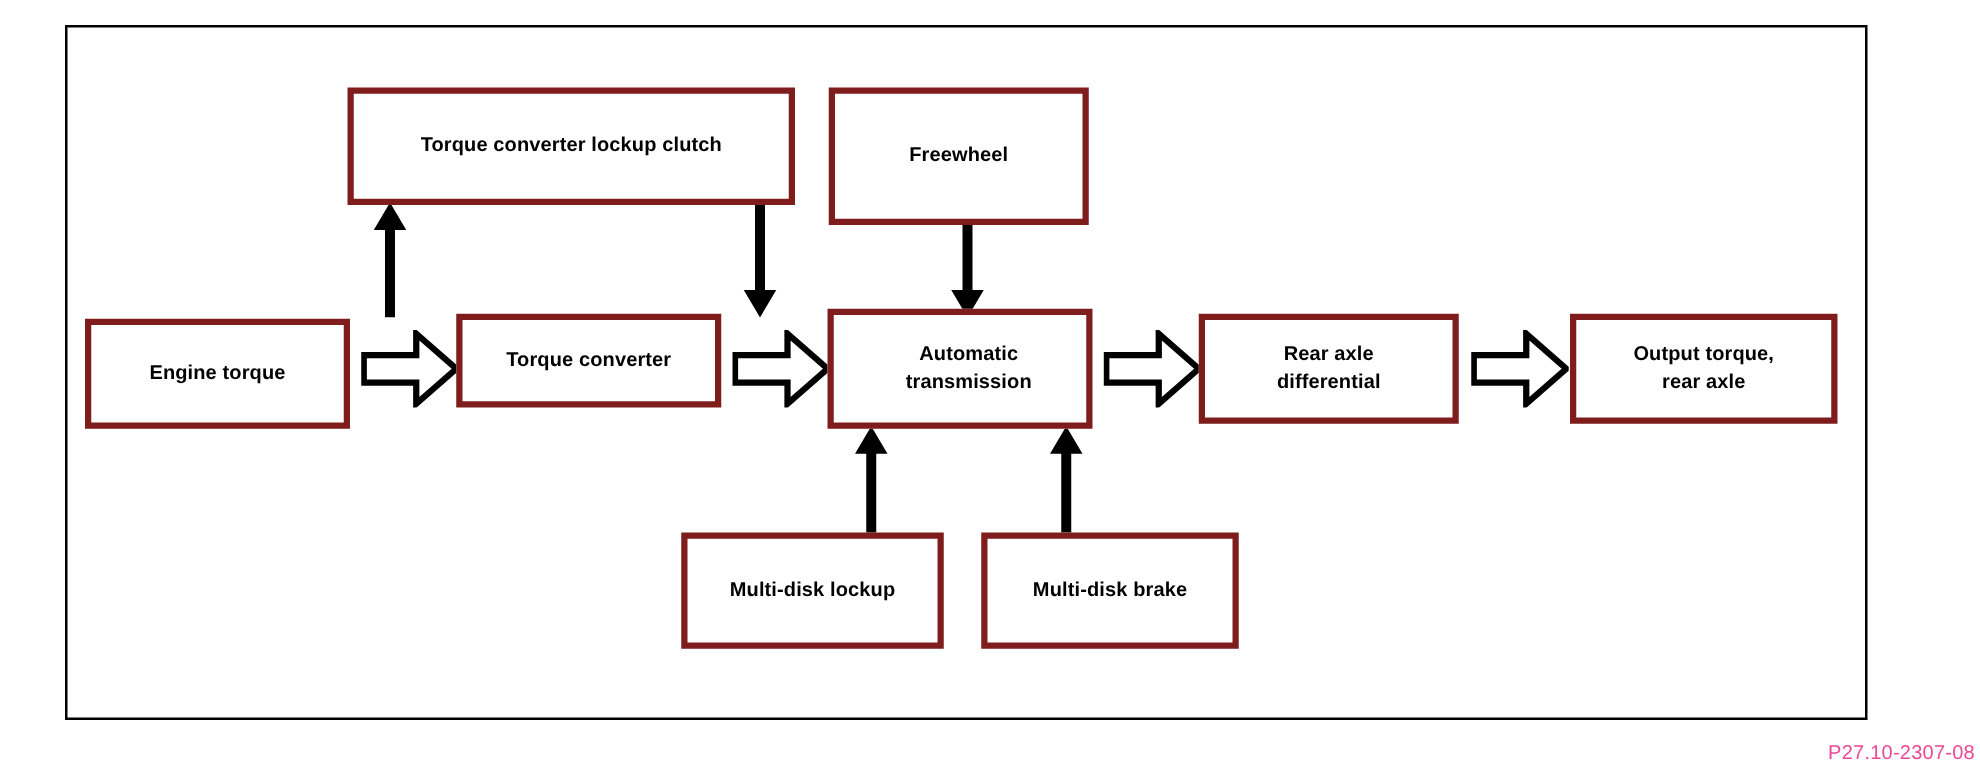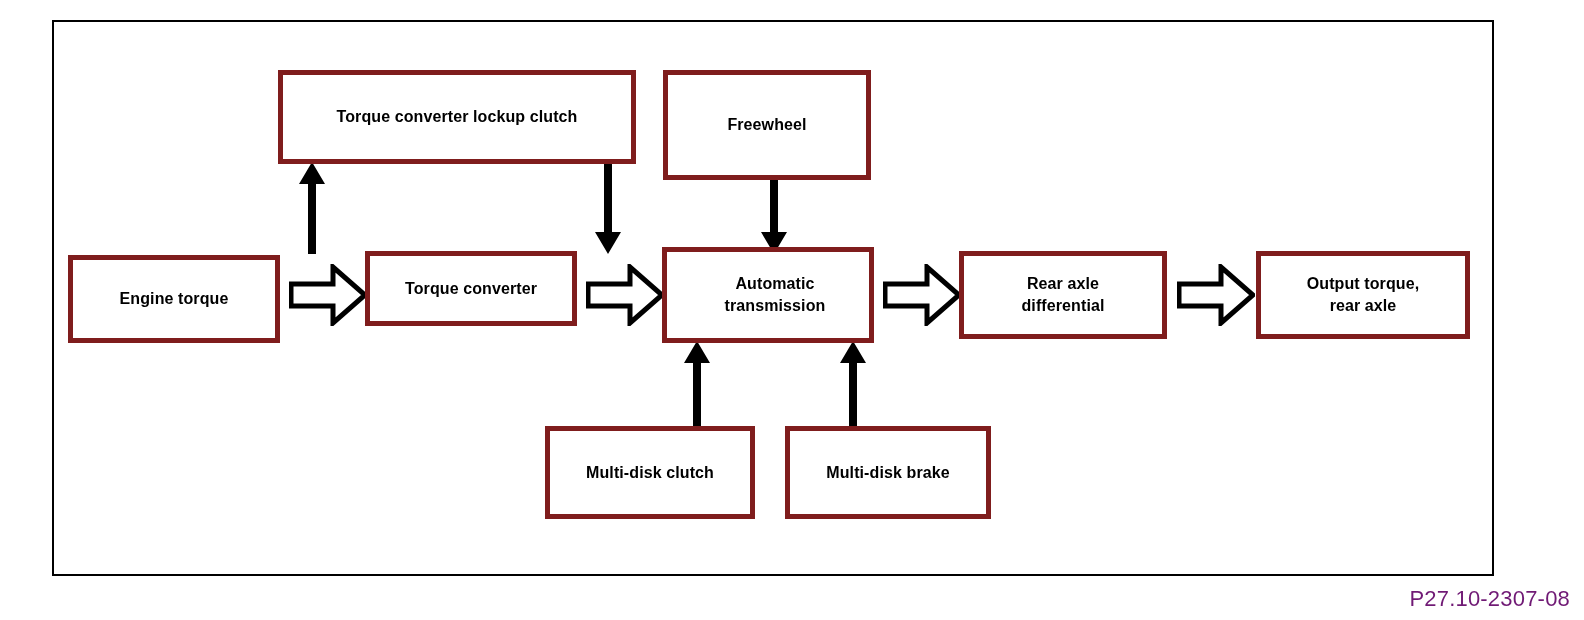--- a/index.html
+++ b/index.html
@@ -86,26 +86,26 @@
 
   #varrow-tc-to-lockup   { left: 293px; top: 160px; }  
   #varrow-lockup-to-at   { left: 589px; top: 160px; }  
   #varrow-fw-to-at       { left: 755px; top: 160px; }  
   #varrow-mdc-to-at      { left: 678px; top: 339px; }  
   #varrow-mdb-to-at      { left: 834px; top: 339px; }  
 
   
   .caption {
     position: absolute;
-    right: 14px;
+    right: 4px;
     bottom: 8px;
     font-family: "Liberation Sans", sans-serif;
-    font-size: 22px;
+    font-size: 16px;
     font-weight: normal;
-    color: #701a75;
+    color: #ec4899;
     letter-spacing: 0.2px;
   }
 </style>
 </head>
 <body>
 
 <div id="diagram-root">
 
   <div class="frame">
 
@@ -134,21 +134,21 @@
       <span class="label">Rear axle
 differential</span>
     </div>
 
     <div class="node" id="node-output-torque" style="left:1202px; top:229px;">
       <span class="label">Output torque,
 rear axle</span>
     </div>
 
     <div class="node" id="node-multidisk-clutch" style="left:491px; top:404px;">
-      <span class="label">Multi-disk clutch</span>
+      <span class="label">Multi-disk lockup</span>
     </div>
 
     <div class="node" id="node-multidisk-brake" style="left:731px; top:404px;">
       <span class="label">Multi-disk brake</span>
     </div>
 
     <div class="harrow" id="harrow-1" style="left:235px; top:242px;">
       <svg width="78" height="62" viewBox="0 0 78 62">
         <polygon points="2,20 44,20 44,3 76,31 44,59 44,42 2,42" fill="#ffffff" stroke="#000000" stroke-width="5" stroke-linejoin="miter"></polygon>
       </svg>

